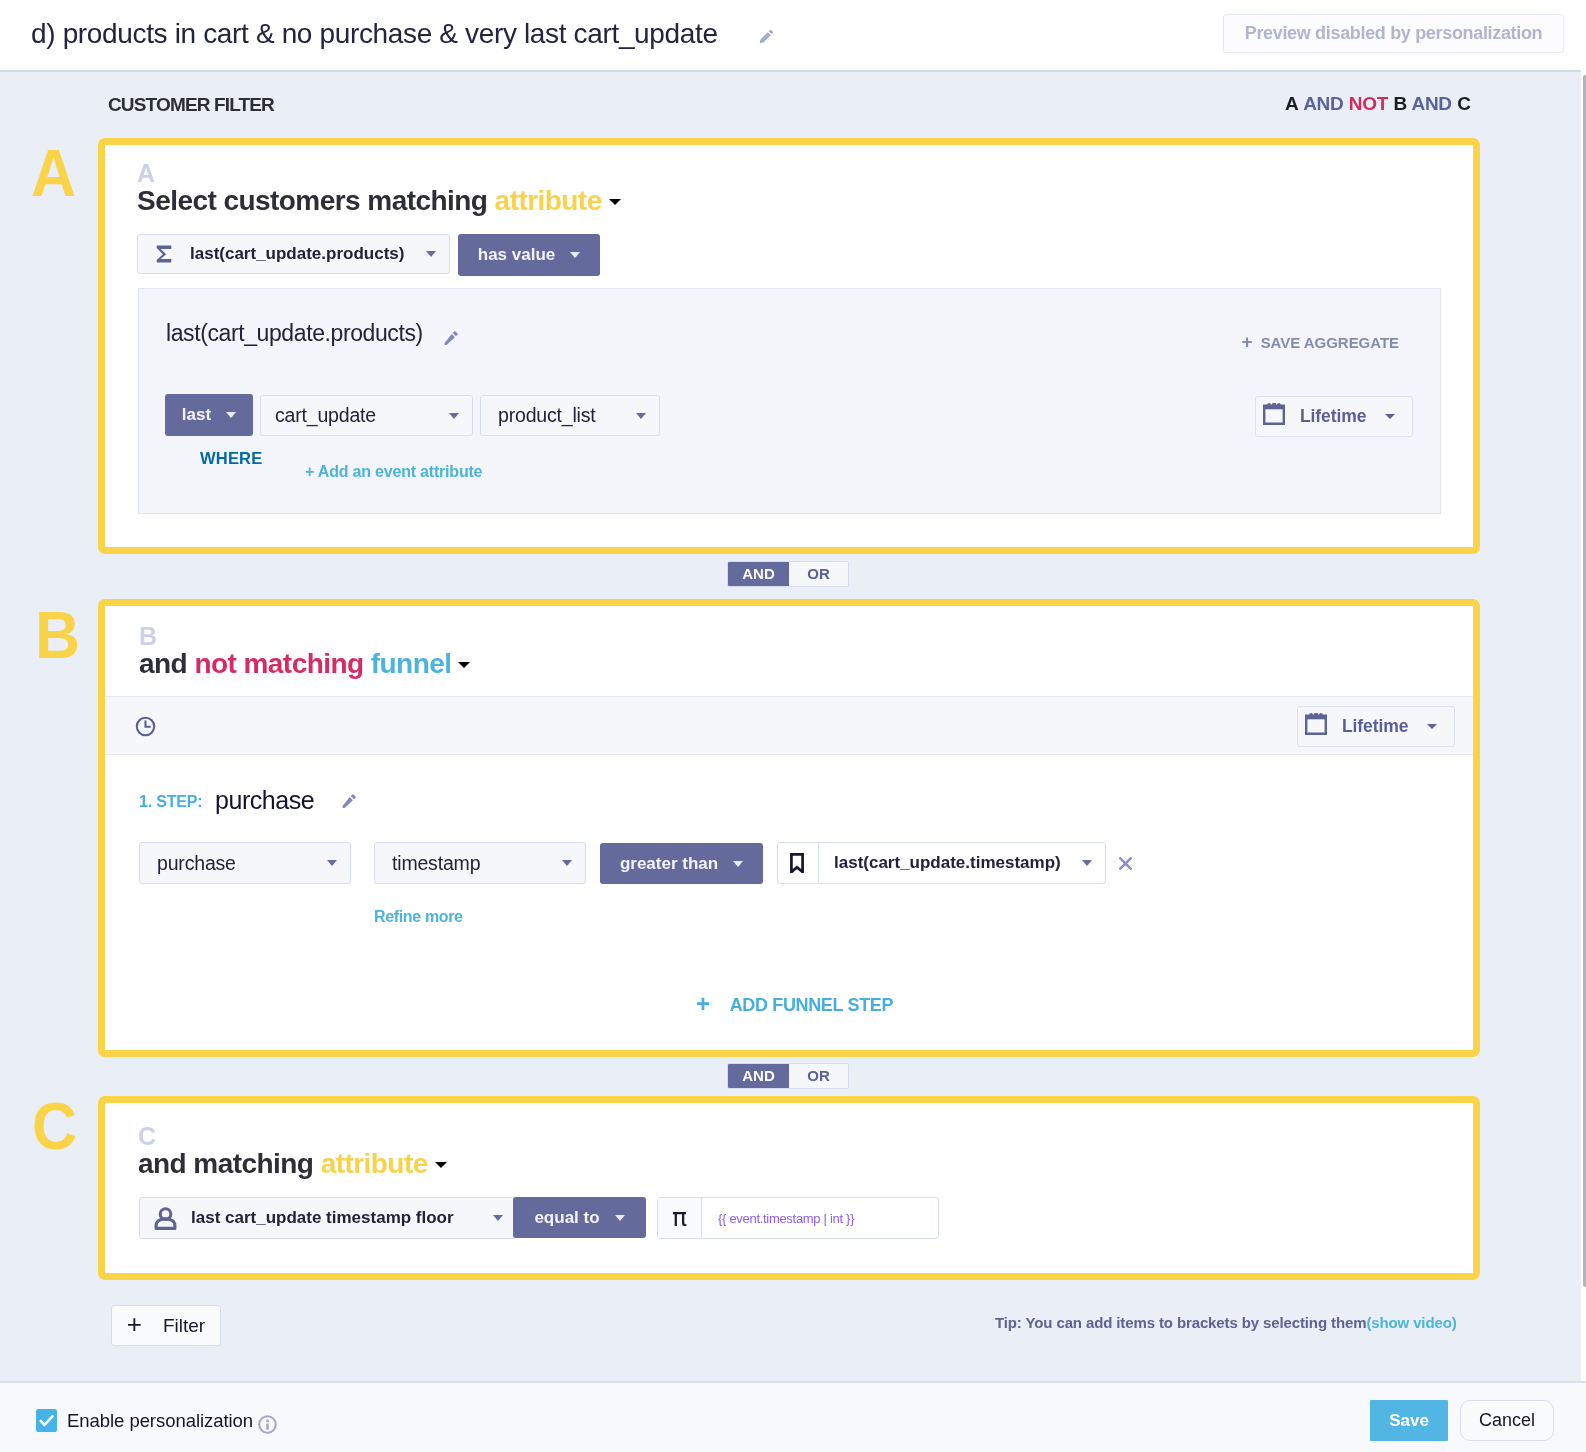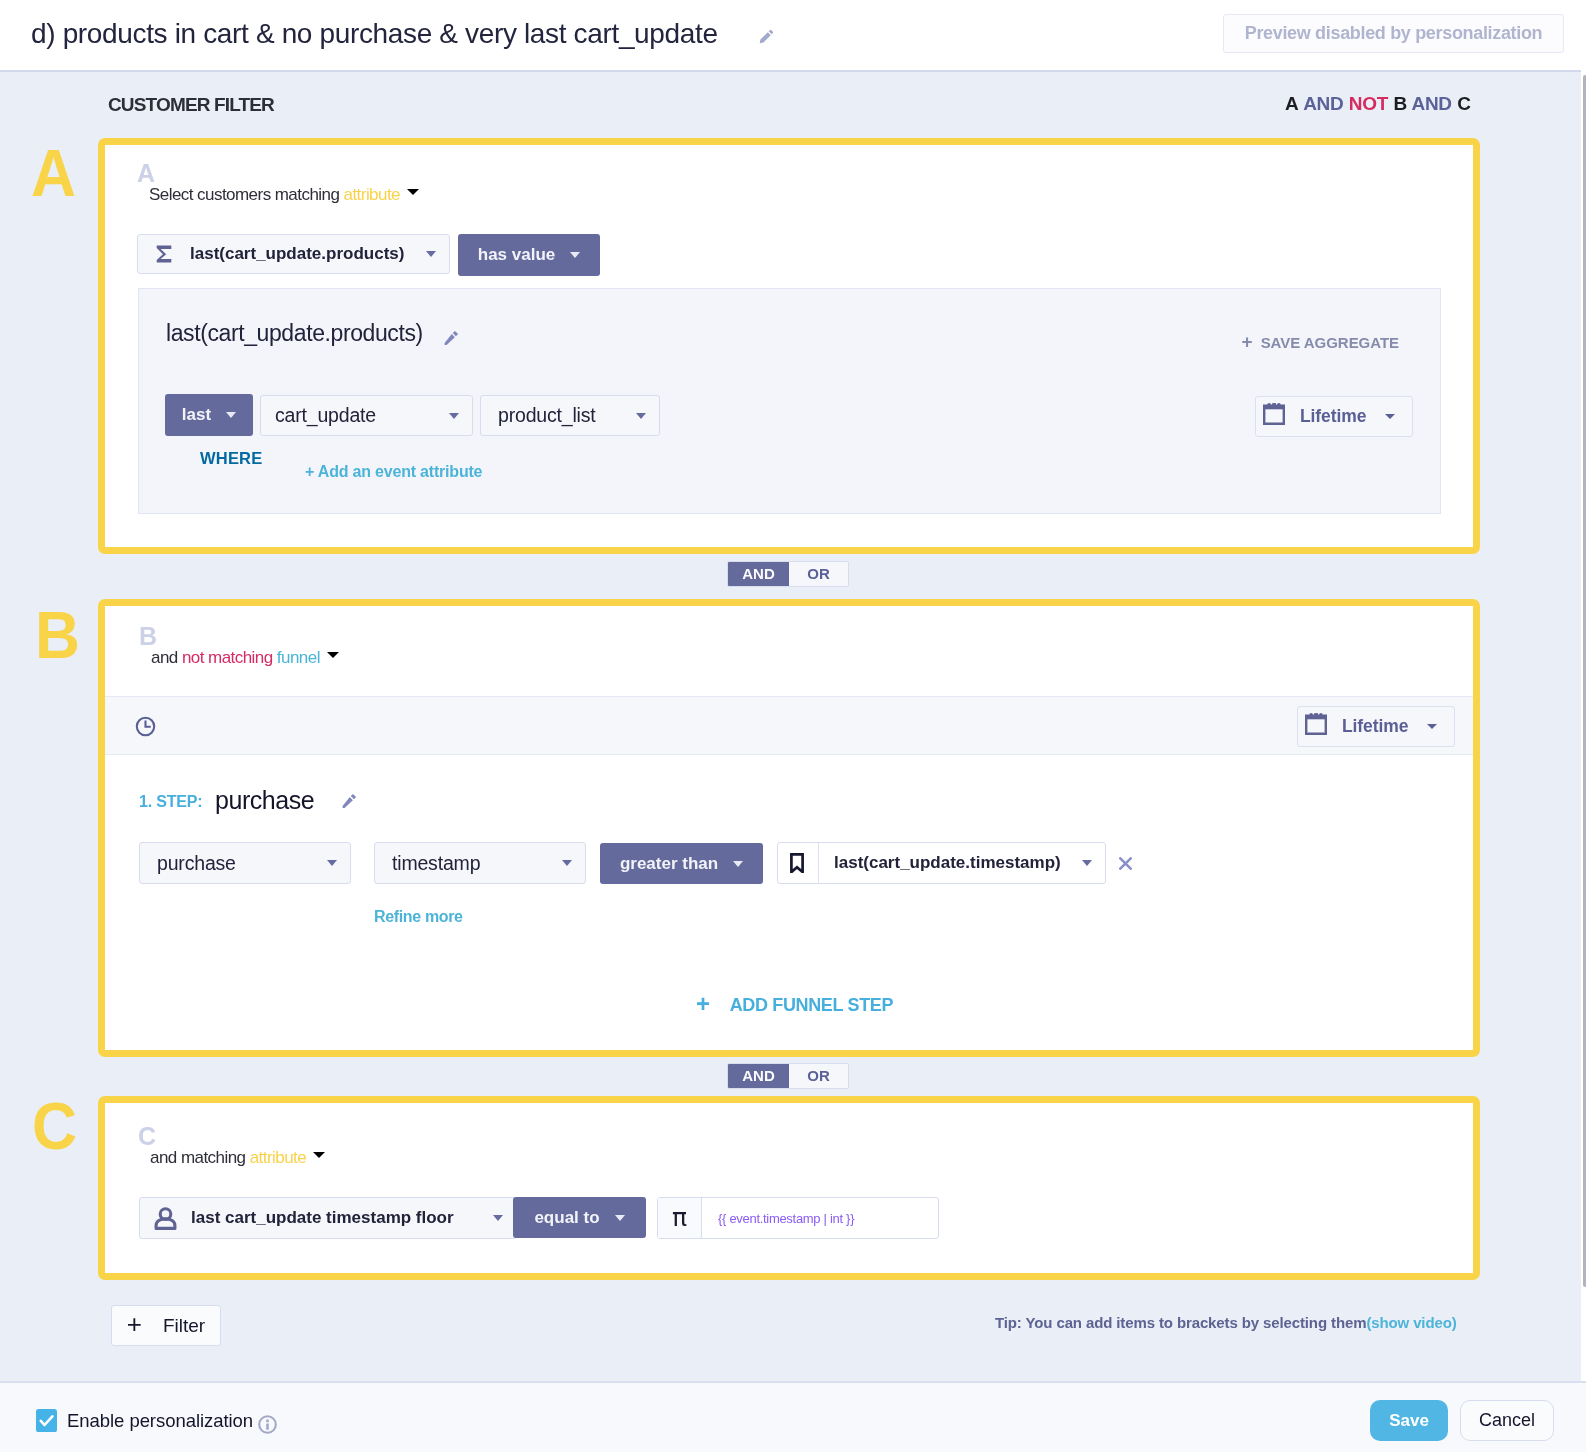--- a/index.html
+++ b/index.html
@@ -58,22 +58,22 @@
   }
   .block {
     position:absolute; border:7px solid #f9d449; border-radius:7px;
     background:#fff;
   }
   .sublabel {
     position:absolute; font-size:25px; font-weight:bold; color:#ccd1e8;
     line-height:1;
   }
   .blocktitle {
-    position:absolute; font-size:17px; font-weight:normal; color:#2e2e38;
-    white-space:nowrap; letter-spacing:-0.55px;margin-left:12px;
+    position:absolute; font-size:28px; font-weight:bold; color:#2e2e38;
+    white-space:nowrap; letter-spacing:-0.55px;
   }
   .blocktitle .attr { color:#f9d24c; }
   .blocktitle .funnel { color:#4cb4d8; }
   .blocktitle .notm { color:#d42c63; }
   .caret {
     display:inline-block; width:0;height:0;
     border-left:6px solid transparent; border-right:6px solid transparent;
     border-top:6px solid #000; vertical-align:baseline; margin-left:7px;
     position:relative; top:-5px;
   }
@@ -205,21 +205,21 @@
   }
   .info-icon { position:absolute; left:258px; top:32px; display:flex; }
 
   
   .bottombar {
     position:absolute; left:0; top:1381px; width:1586px; height:71px;
     background:#f8f9fc; border-top:2px solid #dadff0;
   }
   .btn-save {
     position:absolute; left:1370px; top:17px; width:78px; height:41px;
-    background:#51b6e4; color:#fff; border-radius:10px; font-size:17px;
+    background:#51b6e4; color:#fff; border-radius:1px; font-size:17px;
     font-weight:bold; text-align:center; line-height:41px;
   }
   .btn-cancel {
     position:absolute; left:1460px; top:17px; width:94px; height:41px;
     background:#fafbfd; color:#14142b; border-radius:10px; font-size:18px;
     border:1px solid #d7ddee; text-align:center; line-height:39px;
   }
   .scrollbar {
     position:absolute; left:1583px; top:75px; width:4px; height:1212px;
     background:#b0b4bf; border-radius:2px;

